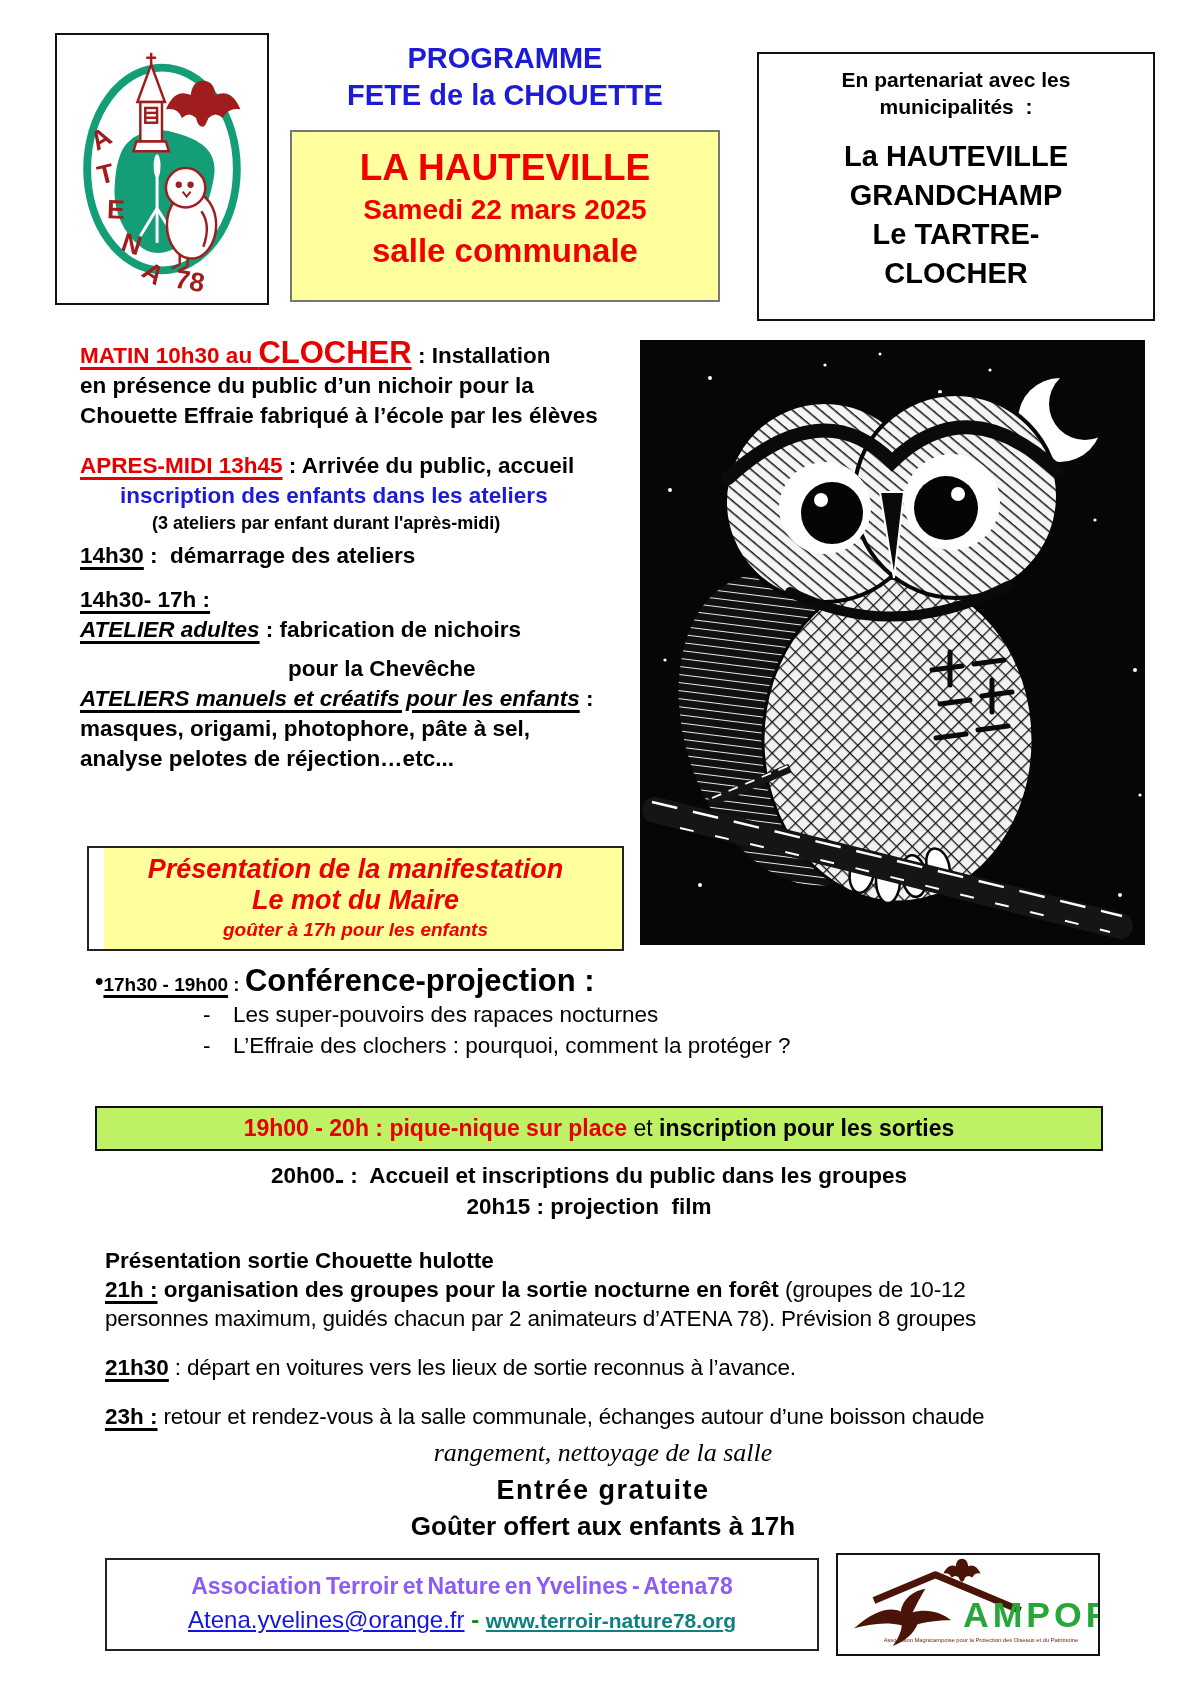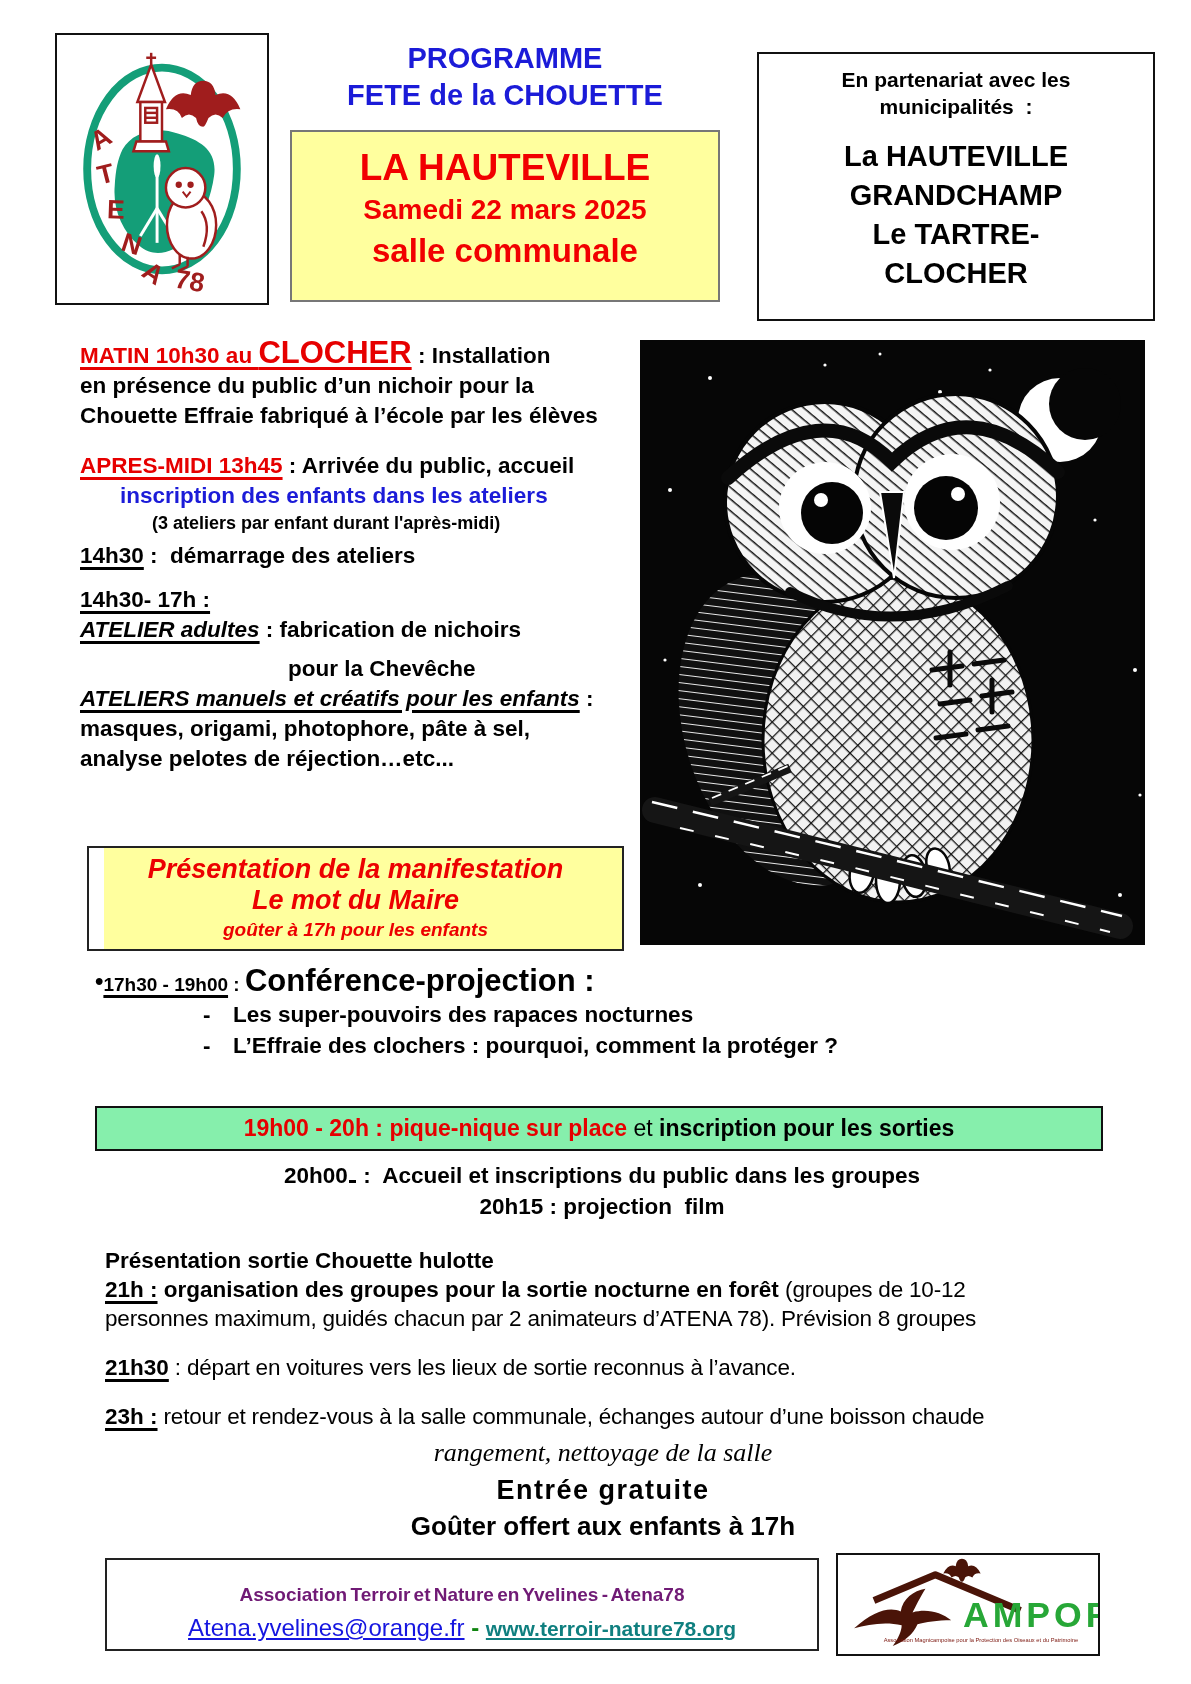--- a/index.html
+++ b/index.html
@@ -61,47 +61,47 @@
     padding-top: 6px; }
   .pres-box .p1 { font-size: 27px; line-height: 31px; }
   .pres-box .p3 { font-size: 19px; line-height: 27px; }
 
   
   .conf { left: 95px; top: 963px; width: 1020px; }
   .conf .head { font-weight: bold; }
   .conf .bullet { font-size: 24px; vertical-align: 2px; }
   .conf .time { font-size: 19px; }
   .conf .title { font-size: 31px; }
-  .conf .item { padding-left: 108px; font-weight: bold; font-size: 22.5px;
+  .conf .item { padding-left: 108px; font-weight: normal; font-size: 22.5px;
     line-height: 31px; }
   .conf .dash { display: inline-block; width: 30px; }
 
   
   .banner { left: 95px; top: 1106px; width: 1008px; height: 45px;
-    background: #86efac; border: 2px solid #111; text-align: center;
+    background: #bef264; border: 2px solid #111; text-align: center;
     font-size: 23px; line-height: 41px; }
-  .after-banner { left: 98px; top: 1160px; width: 1008px; text-align: center;
+  .after-banner { left: 85px; top: 1160px; width: 1008px; text-align: center;
     font-weight: bold; font-size: 22.5px; line-height: 31px; }
   .u-mark { display: inline-block; width: 7px; height: 3px; background: #000;
     vertical-align: baseline; margin: 0 1px; }
 
   .night { left: 105px; top: 1246px; width: 996px; font-size: 22.5px; line-height: 29px; }
   .night .reg { font-weight: normal; letter-spacing: -0.2px; }
   .night .gap { height: 20px; }
   .cleanup { text-align: center; font-family: "Liberation Serif", serif;
     font-style: italic; font-size: 26px; line-height: 36px; margin-top: 4px; }
   .free { text-align: center; font-weight: bold; font-size: 27px;
     letter-spacing: 1.5px; line-height: 38px; }
   .snack { text-align: center; font-weight: bold; font-size: 26px; line-height: 34px; }
 
   
   .foot-box { left: 105px; top: 1558px; width: 714px; height: 93px;
     border: 2px solid #222; background: #fff; text-align: center; padding-top: 10px; }
-  .assoc { color: #701a75; font-weight: bold; font-size: 19px;
-    line-height: 33px; word-spacing: -2px; margin-top: 8px; }
+  .assoc { color: #8b5cf6; font-weight: bold; font-size: 23px;
+    line-height: 33px; word-spacing: -2px; }
   .contact { font-size: 24px; line-height: 34px; }
   .email { color: #1515e0; text-decoration: underline; cursor: pointer; }
   .sep { color: #108510; font-weight: bold; }
   .site { color: #0f7f7f; font-weight: bold; font-size: 21px;
     text-decoration: underline; cursor: pointer; }
 
   .ampop-box { left: 836px; top: 1553px; width: 264px; height: 103px;
     border: 2px solid #111; background: #fff; }
   .ampop-box svg { width: 100%; height: 100%; display: block; }
 </style>

